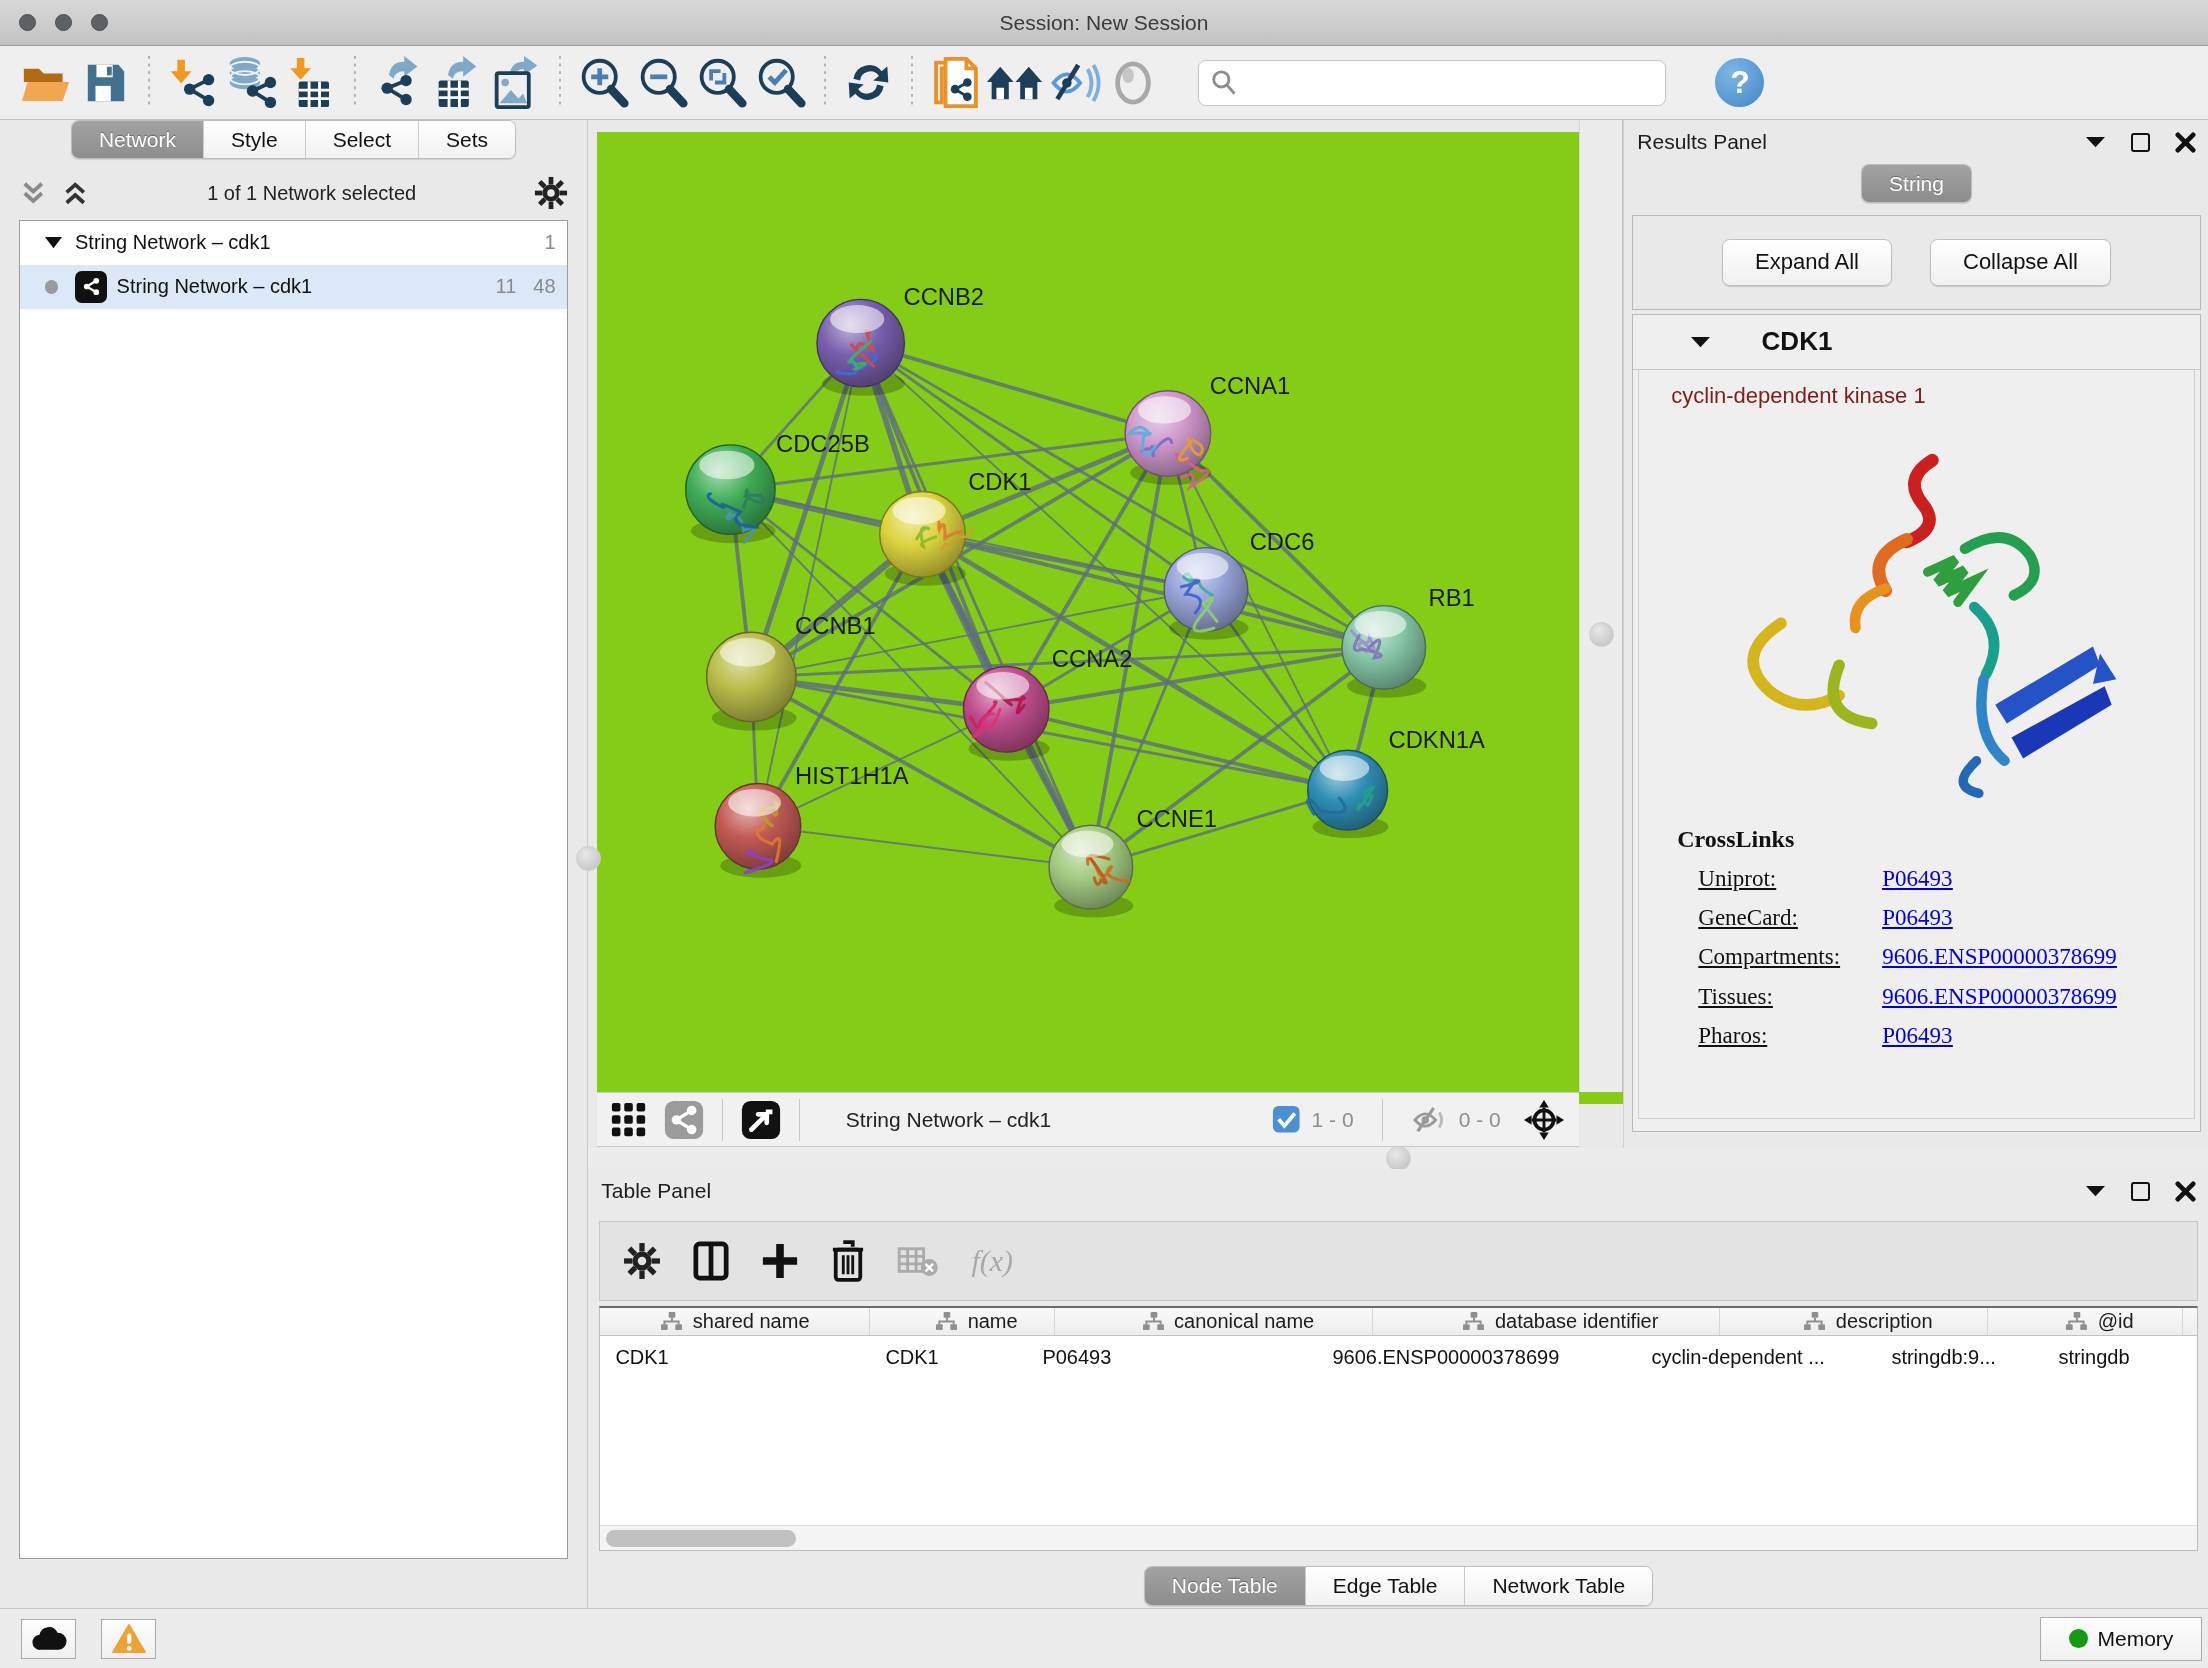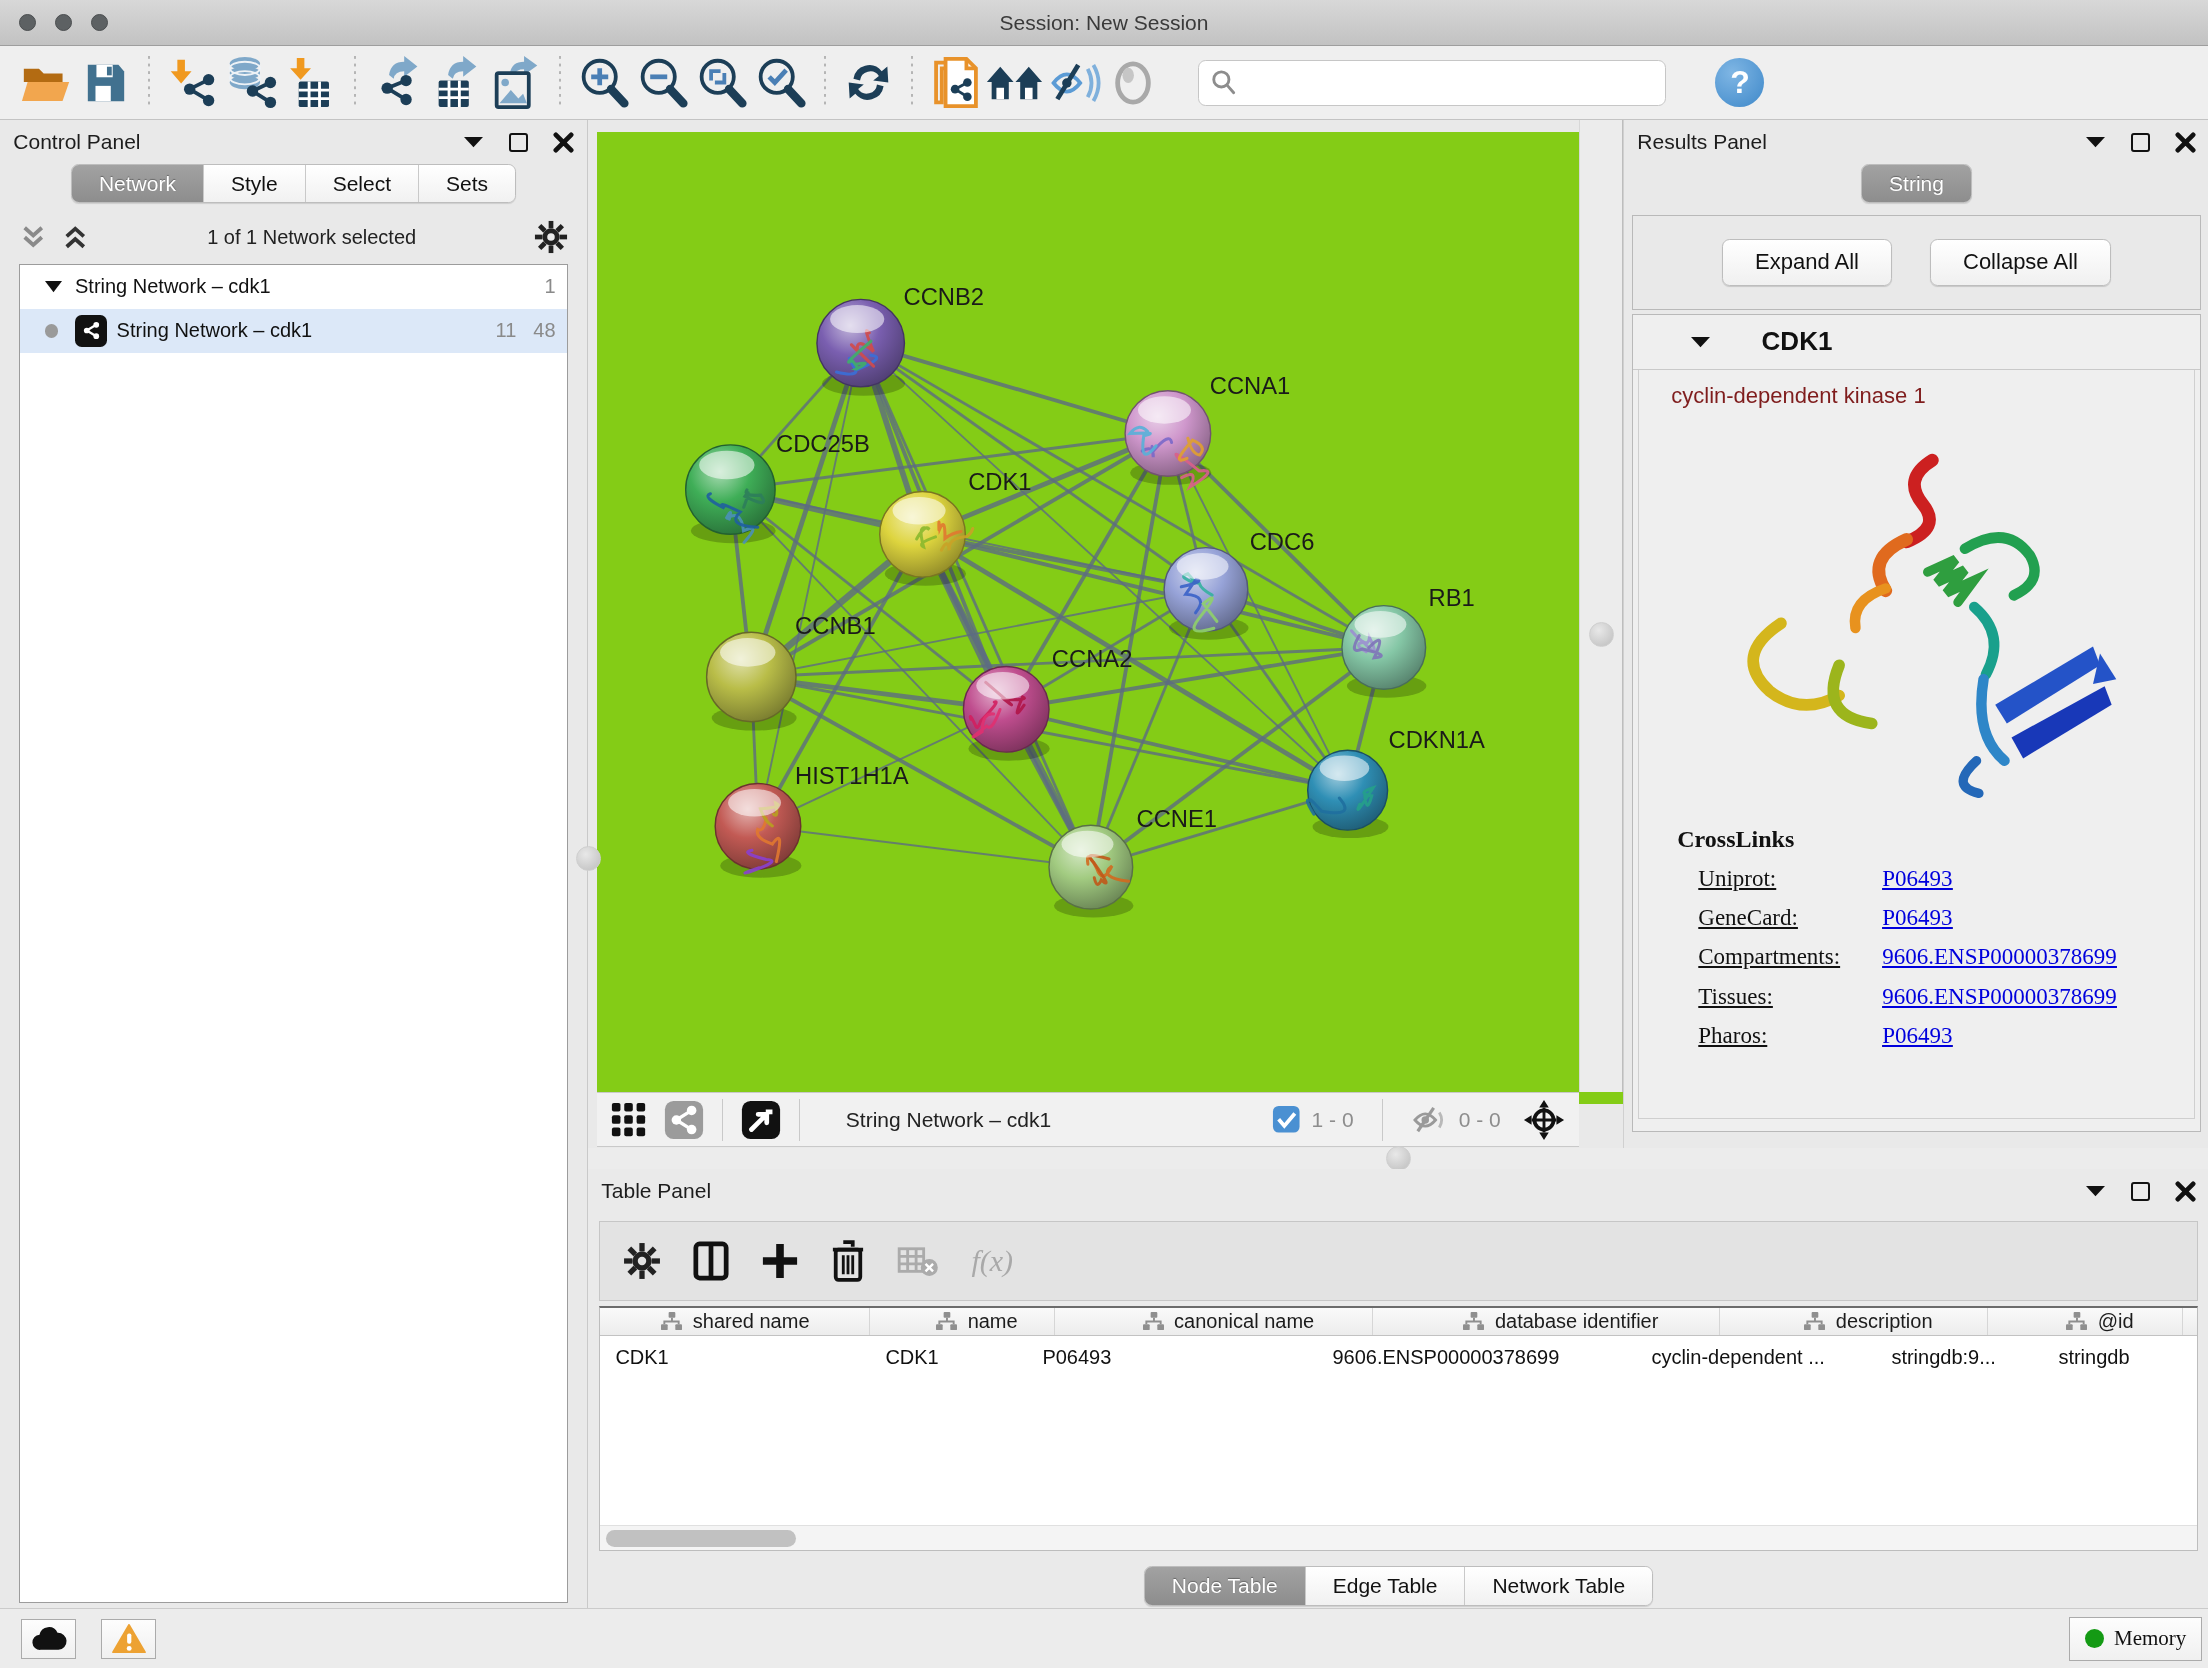--- a/index.html
+++ b/index.html
@@ -88,21 +88,21 @@
   .th-cell { display:flex; align-items:center; justify-content:center; gap:9.5px; font-size:20px; color:#1c1c1c; border-right:1px solid #d6d6d6; overflow:hidden; white-space:nowrap; flex:none; }
   .tp-row { display:flex; height:42px; }
   .td-cell { font-size:20px; color:#111; padding-left:15px; display:flex; align-items:center; overflow:hidden; white-space:nowrap; flex:none; }
   .tp-hscroll { position:absolute; left:0; bottom:0; width:100%; height:25px; background:#f4f4f4; border-top:1px solid #e0e0e0; }
   .tp-hscroll .thumb { position:absolute; left:5.7px; top:3.8px; width:190px; height:17px; border-radius:8.6px; background:#c1c1c1; }
   .tp-tabs { margin-top:15px; display:flex; justify-content:center; }
 
   
   .statusbar { position:absolute; left:0; top:1608px; width:2208px; height:60px; background:#ececec; border-top:1px solid #cbcbcb; }
   .sb-btn { position:absolute; top:9.5px; width:55px; height:40px; background:linear-gradient(#fdfdfd,#f0f0f0); border:1.9px solid #ababab; display:flex; align-items:center; justify-content:center; }
-  .memory-btn { position:absolute; right:5.7px; top:7.6px; height:44px; background:linear-gradient(#fdfdfd,#f0f0f0); border:1.9px solid #ababab; display:flex; align-items:center; gap:9.5px; font-size:21px; color:#111; padding:0 15px;font-family:Liberation Serif, serif; }
+  .memory-btn { position:absolute; right:5.7px; top:7.6px; height:44px; background:linear-gradient(#fdfdfd,#f0f0f0); border:1.9px solid #ababab; display:flex; align-items:center; gap:9.5px; font-size:21px; color:#111; padding:0 28px; }
   .memory-dot { width:19px; height:19px; border-radius:50%; background:#149a14; }
 
   svg text { font-family:"Liberation Sans", sans-serif; }
 </style>
 </head>
 <body>
 
 <div class="window">
 
   <div class="titlebar">
@@ -278,32 +278,20 @@
       <svg width="28.5" height="28.5" viewBox="0 0 30 30">
         <circle cx="13" cy="12" r="8" fill="none" stroke="#8d8d8d" stroke-width="3"></circle>
         <path d="M19 18 L26 26" stroke="#8d8d8d" stroke-width="3" stroke-linecap="round"></path>
       </svg>
       <input type="text" placeholder="" style="">
     </div>
     <div class="help-btn">?</div>
   </div>
 
   <div class="control-panel">
-    <div class="panel-header">
-      <span>Control Panel</span>
-      <span class="ph-icons">
-        <svg width="21" height="13.3" viewBox="0 0 22 14">
-            <path d="M1 2 h20 l-10 11 z" fill="#111"></path>
-          </svg>
-        <span class="float-box"></span>
-        <svg width="21" height="21" viewBox="0 0 22 22">
-            <path d="M3 3 19 19 M19 3 3 19" stroke="#111" stroke-width="5" stroke-linecap="round"></path>
-          </svg>
-      </span>
-    </div>
     <div class="tabbar">
         <div class="tabset" id="cp-tabs">
           <div class="tab active">Network</div>
           <div class="tab">Style</div>
           <div class="tab">Select</div>
           <div class="tab">Sets</div>
         </div>
       </div>
     <div class="cp-subheader">
       <svg width="28.5" height="28.5" viewBox="0 0 30 30" style="margin-right:13.3px">

